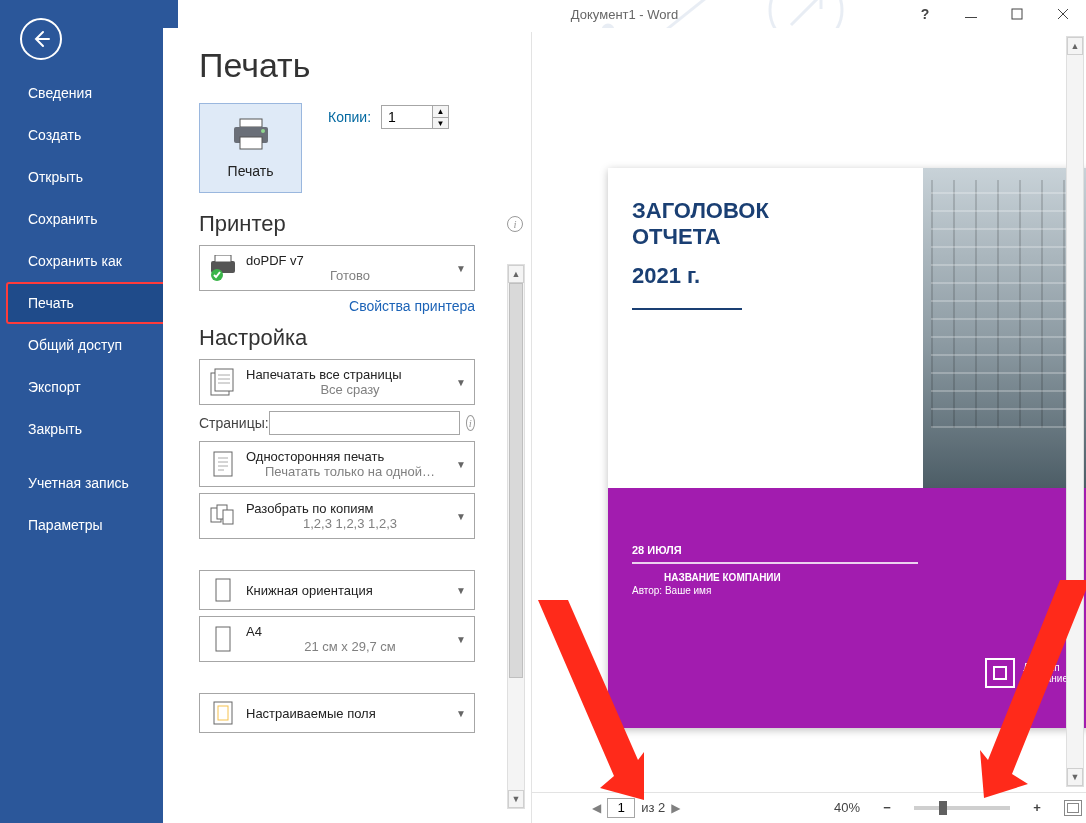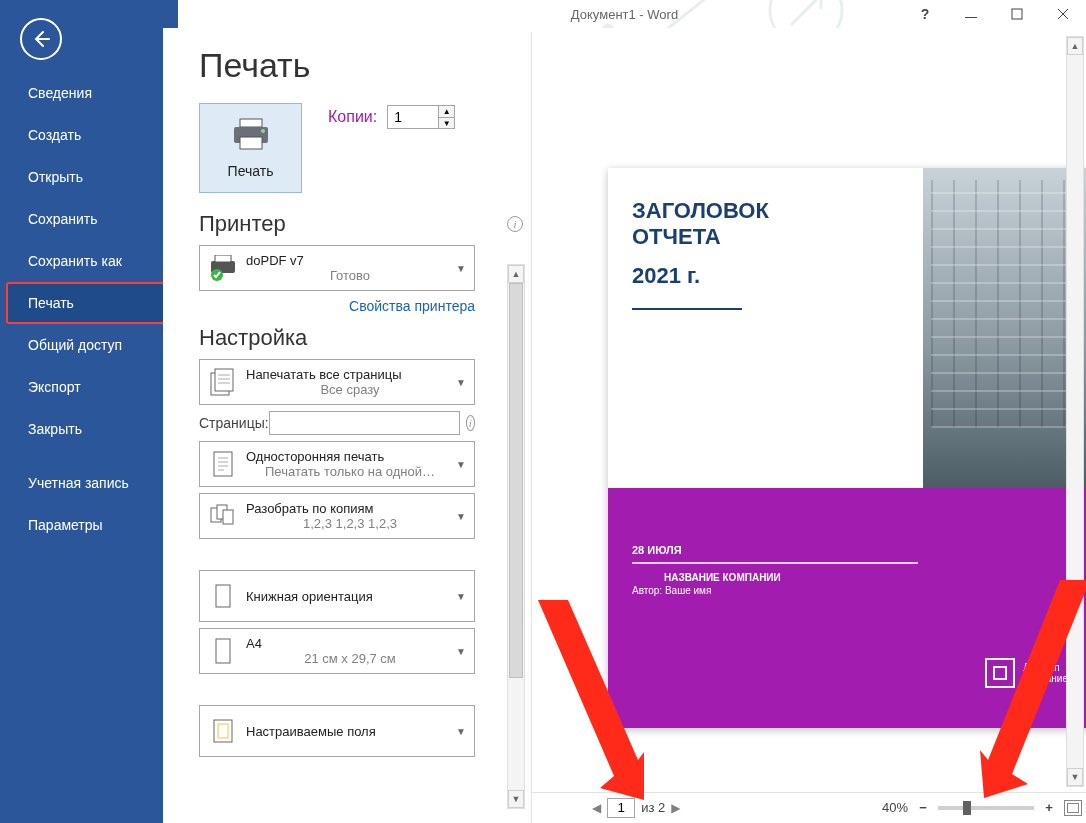--- a/index.html
+++ b/index.html
@@ -27,37 +27,37 @@
   
   .main { position: absolute; left: 163px; right: 0; top: 28px; bottom: 0; background: #fff; display: flex; }
   .settings { width: 368px; padding: 18px 8px 0 36px; position: relative; }
   .settings h1 { font-size: 34px; font-weight: 300; color: #333; margin-bottom: 18px; }
 
   .print-row { display: flex; align-items: flex-start; gap: 26px; margin-bottom: 18px; }
   .print-btn { width: 103px; height: 90px; border: 1px solid #9ab7de; background: #dfeaf7; display: flex; flex-direction: column; align-items: center; justify-content: center; gap: 10px; cursor: pointer; }
   .print-btn .printer-icon { width: 42px; height: 36px; }
   .print-btn .label { font-size: 14px; color: #222; }
   .copies-row { display: flex; align-items: center; gap: 10px; margin-top: 2px; }
-  .copies-row .lbl { font-size: 16px; color: #a21caf; }
+  .copies-row .lbl { font-size: 14px; color: #0369a1; }
   .spinner { display: flex; }
   .spinner input { width: 52px; height: 24px; border: 1px solid #a6a6a6; padding: 0 6px; font-size: 14px; }
   .spinner .arrows { display: flex; flex-direction: column; }
   .spinner .arrow { width: 16px; height: 12px; border: 1px solid #a6a6a6; border-left: none; font-size: 8px; display: flex; align-items: center; justify-content: center; cursor: pointer; background: #f4f4f4; }
   .spinner .arrow:first-child { border-bottom: none; }
 
   .section-title { font-size: 22px; font-weight: 300; color: #333; margin: 10px 0 8px 0; display: flex; align-items: center; justify-content: space-between; }
   .info-icon { width: 16px; height: 16px; border: 1px solid #999; border-radius: 50%; font-size: 11px; color: #999; display: flex; align-items: center; justify-content: center; font-style: italic; font-family: Georgia, serif; }
 
   .dropdown { width: 276px; border: 1px solid #a6a6a6; background: #fff; display: flex; align-items: center; padding: 4px 6px; cursor: pointer; margin-bottom: 6px; height: 46px; }
   .dropdown .dd-icon { width: 34px; height: 34px; display: flex; align-items: center; justify-content: center; flex-shrink: 0; }
   .dropdown .dd-text { flex: 1; display: flex; flex-direction: column; justify-content: center; padding-left: 6px; overflow: hidden; }
   .dropdown .dd-text .pri { font-size: 13px; color: #222; white-space: nowrap; overflow: hidden; text-overflow: ellipsis; }
   .dropdown .dd-text .sec { font-size: 13px; color: #808080; white-space: nowrap; overflow: hidden; text-overflow: ellipsis; text-align: center; }
   .dropdown .dd-caret { width: 14px; font-size: 10px; color: #666; text-align: center; }
-  .dropdown.narrow { height: 52px; margin-top: 31px; }
+  .dropdown.narrow { height: 40px; margin-top: 31px; }
 
   .link-row { width: 276px; text-align: right; margin-bottom: 8px; }
   .link-row a { color: #1c63b7; font-size: 14px; text-decoration: none; cursor: pointer; }
 
   .pages-row { width: 276px; display: flex; align-items: center; margin-bottom: 6px; }
   .pages-row .lbl { font-size: 14px; color: #444; width: 82px; }
   .pages-row input { flex: 1; height: 24px; border: 1px solid #a6a6a6; padding: 0 6px; }
   .pages-row .info-icon { margin-left: 6px; }
 
   .settings-scroll { position: absolute; right: 6px; top: 236px; width: 18px; bottom: 14px; border: 1px solid #dfdfdf; background: #f4f4f4; display: flex; flex-direction: column; }
@@ -87,21 +87,21 @@
   .page-preview .bottom .logo { position: absolute; right: 20px; bottom: 40px; display: flex; align-items: center; gap: 8px; margin-left: 40px; }
   .page-preview .bottom .logo .mark { width: 30px; height: 30px; border: 2px solid #fff; display: flex; align-items: center; justify-content: center; }
   .page-preview .bottom .logo .mark .inner { width: 14px; height: 14px; border: 2px solid #fff; }
   .page-preview .bottom .logo .lt { font-size: 10px; line-height: 1.1; }
 
   
   .statusbar { position: absolute; left: 532px; right: 0; bottom: 1px; height: 30px; display: flex; align-items: center; border-top: 1px solid #e3e3e3; font-size: 13px; color: #444; padding: 0 4px; }
   .pager { display: flex; align-items: center; gap: 6px; margin-left: 56px; }
   .pager .arrow { cursor: pointer; font-size: 12px; color: #808080; }
   .pager input { width: 28px; height: 20px; border: 1px solid #a6a6a6; text-align: center; }
-  .zoom { margin-left: auto; display: flex; align-items: center; gap: 8px; }
+  .zoom { margin-left: auto; display: flex; align-items: center; gap: 20px; }
   .zoom .slider { width: 96px; height: 4px; background: #cfcfcf; position: relative; }
   .zoom .slider .knob { position: absolute; left: 26%; top: -5px; width: 8px; height: 14px; background: #606060; }
   .zoom .btn { width: 14px; height: 14px; display: flex; align-items: center; justify-content: center; cursor: pointer; color: #444; font-weight: bold; }
   .zoom .fit { width: 18px; height: 16px; border: 1px solid #888; position: relative; cursor: pointer; }
   .zoom .fit::after { content: ""; position: absolute; inset: 2px; border: 1px solid #888; }
 
   
   .arrow-annot { position: absolute; pointer-events: none; }
   .arrow-annot svg polyline, .arrow-annot svg polygon { fill: #ff2a1a; stroke: none; }
 

